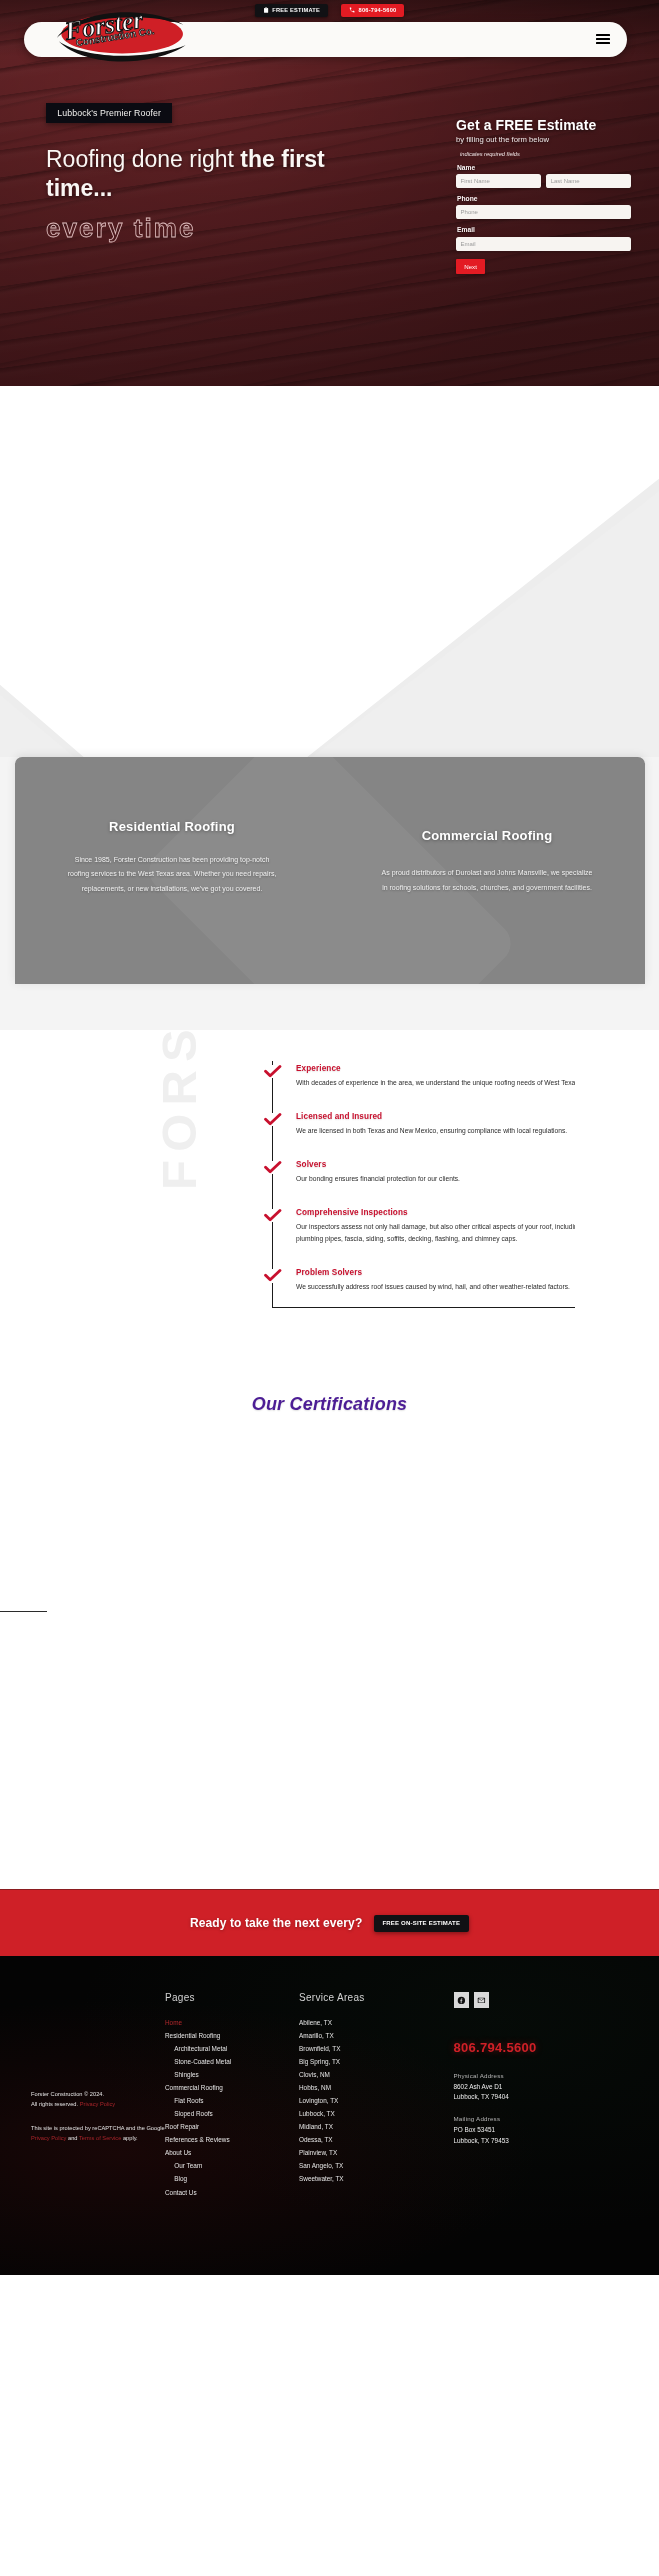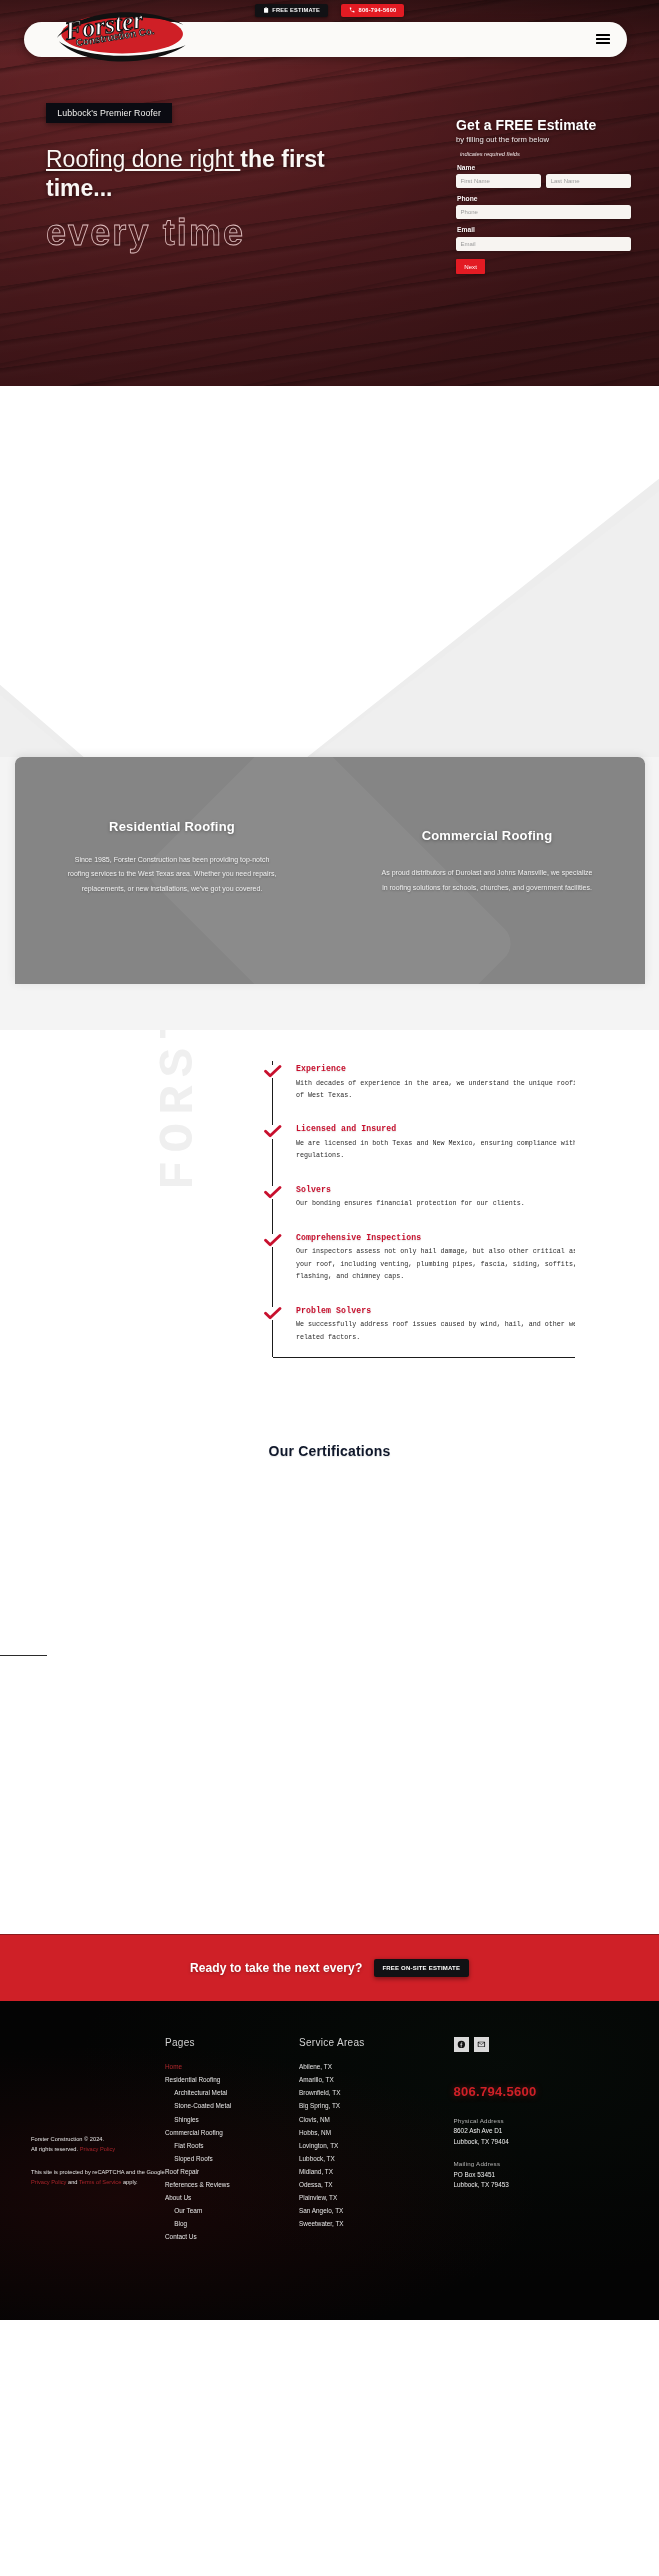--- a/index.html
+++ b/index.html
@@ -103,24 +103,24 @@
     display: inline-block; background: #0b0b12; color: #f3f2f0;
     font-size: 8.8px; padding: 5.2px 11.3px; letter-spacing: 0.1px;
     box-shadow: 0 1.5px 5.2px rgba(0,0,0,.4);
   }
   .hero-h1 {
     margin-top: 21.6px;
     font-size: 23px; line-height: 1.28; color: #faf7f4; font-weight: bold;
     text-shadow: 0 1px 4.1px rgba(0,0,0,.45);
     max-width: 289px;
   }
-  .hero-h1 .lite { font-weight: 400; text-decoration: underline; }
+  .hero-h1 .lite { font-weight: 400; }
   .hero-outline {
     margin-top: 11.3px;
-    font-size: 36px; font-weight: bold; letter-spacing: 2.1px; line-height: 1;
+    font-size: 26px; font-weight: bold; letter-spacing: 2.1px; line-height: 1;
     color: transparent;
     -webkit-text-stroke: 0.8px rgba(255,226,226,.82);
   }
 
   
   .hero-form { position: absolute; right: 28px; top: 117px; width: 175px; z-index: 20; }
   .form-title {
     font-size: 14px; font-weight: bold; color: #ffffff; letter-spacing: 0.1px;
     text-shadow: 0 1px 3.6px rgba(0,0,0,.5);
   }
@@ -190,21 +190,21 @@
   .svc-p {
     margin-top: 18.5px; font-size: 7px; line-height: 2.1; color: #f2f2f2;
     text-shadow: 0 0.5px 2.1px rgba(0,0,0,.3);
   }
   .svc-col.right .svc-h { margin-top: 9.3px; }
   .svc-col.right .svc-p { margin-top: 23px; }
 
   
   .features {
     position: relative; width: 575px; background: #ffffff;
-    padding: 31px 0 62px 0; overflow: hidden; font-family: Liberation Mono, monospace;
+    padding: 31px 0 62px 0; overflow: hidden;
   }
   .watermark {
     position: absolute; left: 155px; top: 160px;
     transform: rotate(-90deg); transform-origin: left top;
     font-size: 49px; font-weight: bold; letter-spacing: 8.2px;
     color: #efefef; white-space: nowrap; user-select: none;
     line-height: 1;
   }
   .feat-list {
     position: relative; margin-left: 272px; width: 367px;
@@ -227,22 +227,23 @@
     font-size: 8.2px; font-weight: bold; color: #c8102e; letter-spacing: 0.1px;
     text-shadow: 0 0.5px 1.5px rgba(0,0,0,.12);
   }
   .feat-p { margin-top: 3.6px; font-size: 6.7px; line-height: 1.85; color: #2a2a2a; max-width: 319px; }
 
   
   .certs {
     width: 659px; background: #ffffff; padding: 24px 0 278px 0; text-align: center;
   }
   .certs-h {
-    font-size: 14px; font-weight: bold; color: #0f172a; letter-spacing: 0.2px;
+    font-size: 18px; font-weight: bold; color: #4c1d95; letter-spacing: 0.2px;
     text-shadow: 0 0.5px 1.5px rgba(0,0,0,.12);
+    font-style: italic;
   }
   .certs-rule { width: 47px; height: 0.5px; background: #2b2b2b; margin: 196px 0 0 0; }
 
   
   .cta {
     width: 659px; height: 67px; background: #cf2027;
     border-top: 1.5px solid #8a1b1f;
     display: flex; align-items: center; justify-content: center; gap: 11.3px;
   }
   .cta-h {

